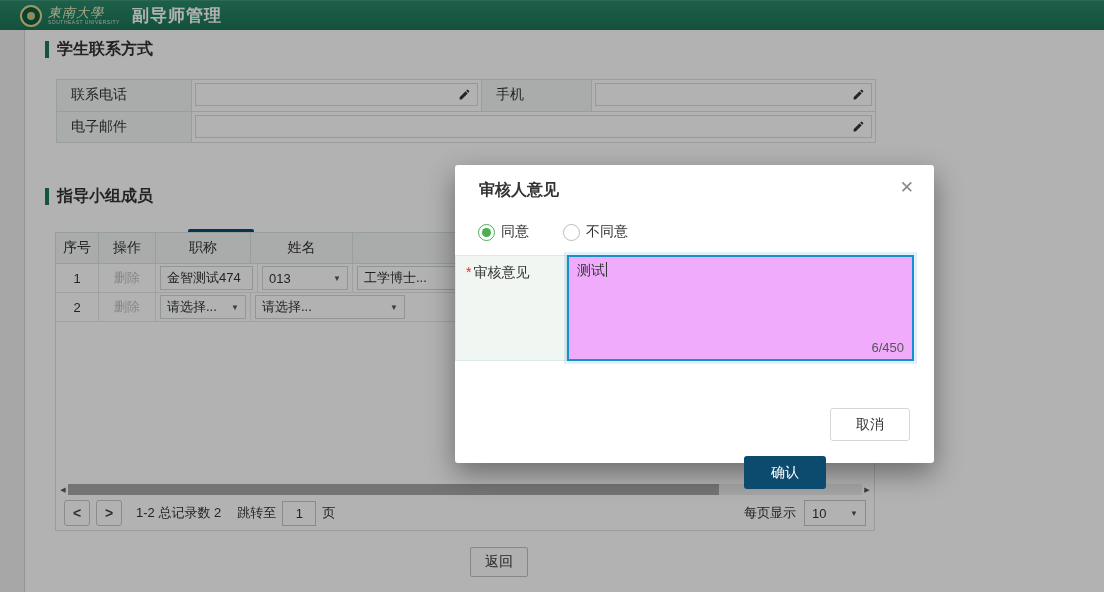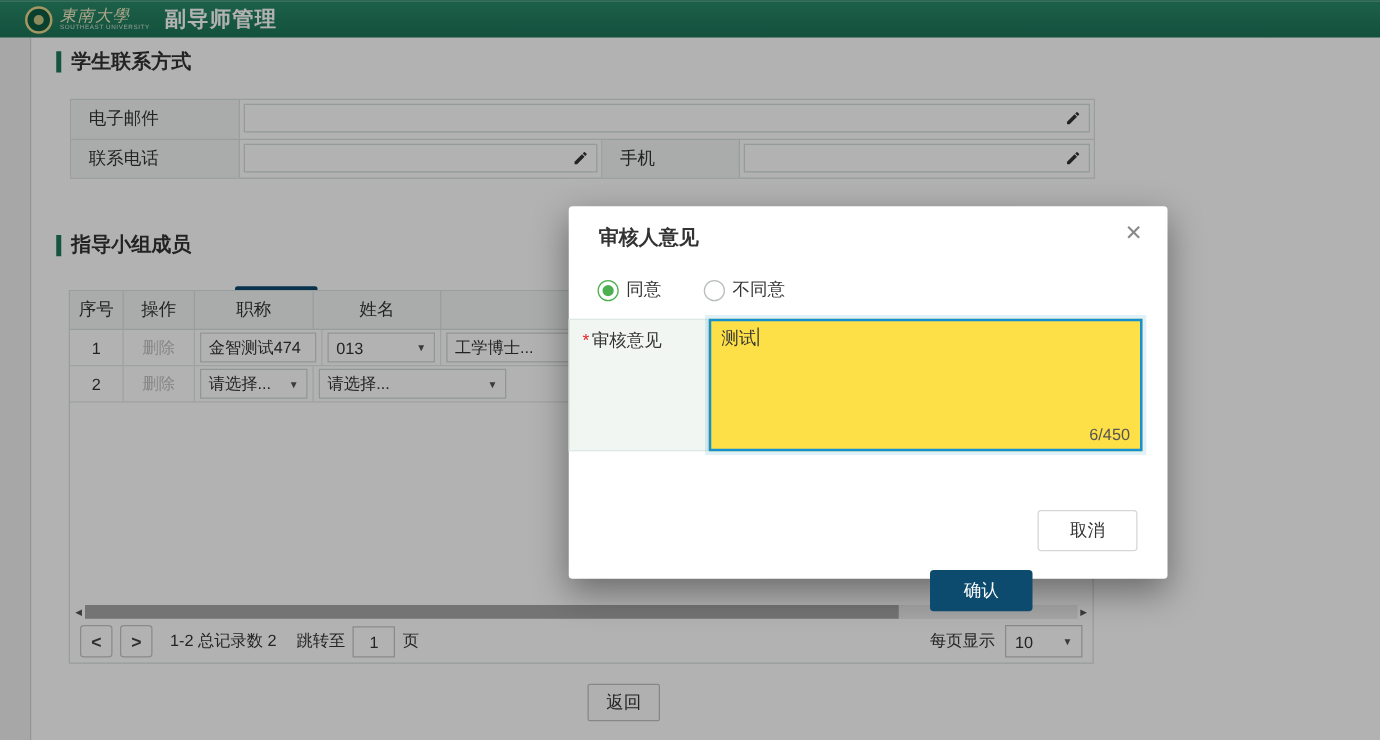--- a/index.html
+++ b/index.html
@@ -144,21 +144,21 @@
   .radio-item.checked .radio-circle { border-color:#4cb050; }
   .radio-item.checked .radio-circle::after { content:""; width:9px; height:9px; border-radius:50%; background:#4cb050; }
   .radio-label { font-size:14px; color:#333; }
   .modal-form-row { position:absolute; left:0; top:90px; width:459px; height:106px; display:flex; }
   .mf-label {
     width:112px; background:#f1f6f3; border:1px solid #dde9e4;
     padding:8px 0 0 10px; font-size:14px; color:#333; flex:none;
   }
   .req-star { color:#e02a2a; margin-right:2px; }
   .mf-area {
-    flex:1; border:2px solid #1790cf; background:#fde047; position:relative;
+    flex:1; border:2px solid #1790cf; background:#f0abfc; position:relative;
     box-shadow:0 0 0 3px rgba(23,144,207,0.13);
     padding:5px 8px; font-size:14px; color:#333;
   }
   .caret { display:inline-block; width:1px; height:15px; background:#333; vertical-align:-2px; margin-left:1px; }
   .char-count { position:absolute; right:8px; bottom:4px; font-size:13px; color:#555; }
   .confirm-btn { position:absolute; left:289px; top:243px; width:82px; height:33px; border-radius:3px; }
   .cancel-btn  { position:absolute; left:375px; top:243px; width:80px; height:33px; border-radius:3px; background:#fff; border:1px solid #d6d6d6; }
 </style>
 </head>
 <body>
@@ -173,42 +173,42 @@
 </div>
 
 <div class="panel">
 
   <div class="section-title" style="left:20px; top:9px;">
     <span class="section-bar"></span>
     <span class="section-text">学生联系方式</span>
   </div>
 
   <div class="form-table" style="left:31px; top:49px;">
-    <div class="form-row">
-      <div class="flabel" style="width:135px;">电子邮件</div>
-      <div class="fcell">
-        <div class="finput">
-          <span style="flex:1;"></span>
-          <svg class="pencil" viewBox="0 0 24 24">
-              <path d="M3 17.25V21h3.75L17.8 9.94l-3.75-3.75L3 17.25zM20.7 7.04a1 1 0 0 0 0-1.41l-2.34-2.34a1 1 0 0 0-1.41 0l-1.83 1.83 3.75 3.75 1.83-1.83z"></path>
-            </svg>
-        </div>
-      </div>
-    </div>
     <div class="form-row">
       <div class="flabel" style="width:135px;">联系电话</div>
       <div class="fcell" style="width:290px;">
         <div class="finput">
           <span style="flex:1;"></span>
           <svg class="pencil" viewBox="0 0 24 24">
               <path d="M3 17.25V21h3.75L17.8 9.94l-3.75-3.75L3 17.25zM20.7 7.04a1 1 0 0 0 0-1.41l-2.34-2.34a1 1 0 0 0-1.41 0l-1.83 1.83 3.75 3.75 1.83-1.83z"></path>
             </svg>
         </div>
       </div>
       <div class="flabel" style="width:110px;">手机</div>
+      <div class="fcell">
+        <div class="finput">
+          <span style="flex:1;"></span>
+          <svg class="pencil" viewBox="0 0 24 24">
+              <path d="M3 17.25V21h3.75L17.8 9.94l-3.75-3.75L3 17.25zM20.7 7.04a1 1 0 0 0 0-1.41l-2.34-2.34a1 1 0 0 0-1.41 0l-1.83 1.83 3.75 3.75 1.83-1.83z"></path>
+            </svg>
+        </div>
+      </div>
+    </div>
+    <div class="form-row">
+      <div class="flabel" style="width:135px;">电子邮件</div>
       <div class="fcell">
         <div class="finput">
           <span style="flex:1;"></span>
           <svg class="pencil" viewBox="0 0 24 24">
               <path d="M3 17.25V21h3.75L17.8 9.94l-3.75-3.75L3 17.25zM20.7 7.04a1 1 0 0 0 0-1.41l-2.34-2.34a1 1 0 0 0-1.41 0l-1.83 1.83 3.75 3.75 1.83-1.83z"></path>
             </svg>
         </div>
       </div>
     </div>
   </div>

